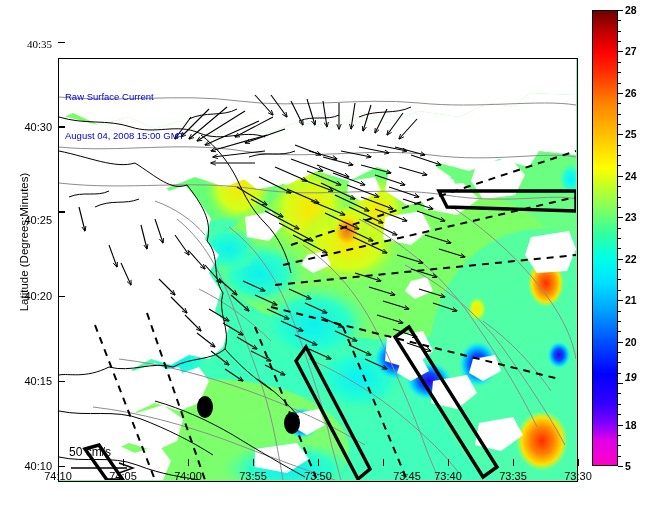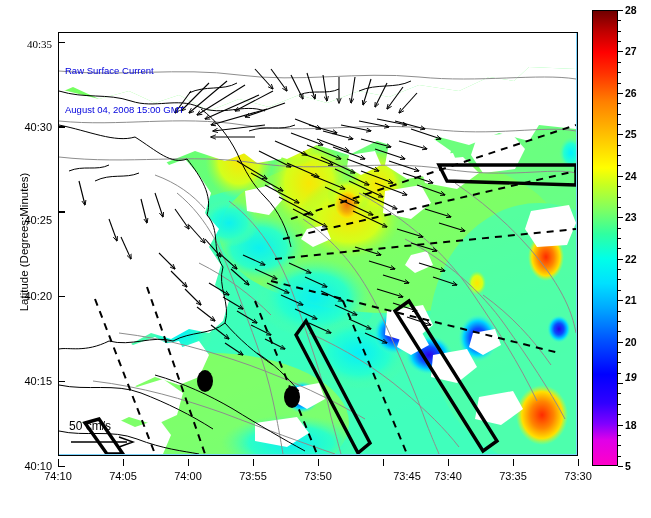--- a/index.html
+++ b/index.html
@@ -7,22 +7,22 @@
        font-family:"Liberation Sans",sans-serif;-webkit-font-smoothing:none;}
 
   #stage{position:absolute;left:0;top:0;width:651px;height:518px;}
 
   
   #title{position:absolute;left:0;top:16px;width:590px;text-align:center;
          font-size:13.5px;font-weight:bold;color:#0000ee;letter-spacing:.2px;
          white-space:pre;}
 
   
-  #plot{position:absolute;left:58px;top:32px;width:520px;height:424px;
-        border:1.5px solid #000;box-sizing:border-box;background:#7dd3fc;
+  #plot{position:absolute;left:58px;top:58px;width:520px;height:424px;
+        border:1.5px solid #000;box-sizing:border-box;background:#86efac;
         overflow:hidden;}
   #plotsvg{position:absolute;left:0;top:0;}
 
   
   #annot{position:absolute;left:6px;top:5px;color:#0000dd;font-size:9.5px;
          line-height:13px;white-space:pre;font-family:"Liberation Sans",sans-serif;}
 
   
   #scalebar{position:absolute;left:10px;bottom:10px;width:92px;height:34px;}
   #scalebar .lab{font-size:12px;color:#000;white-space:nowrap;margin-top:8px;}

